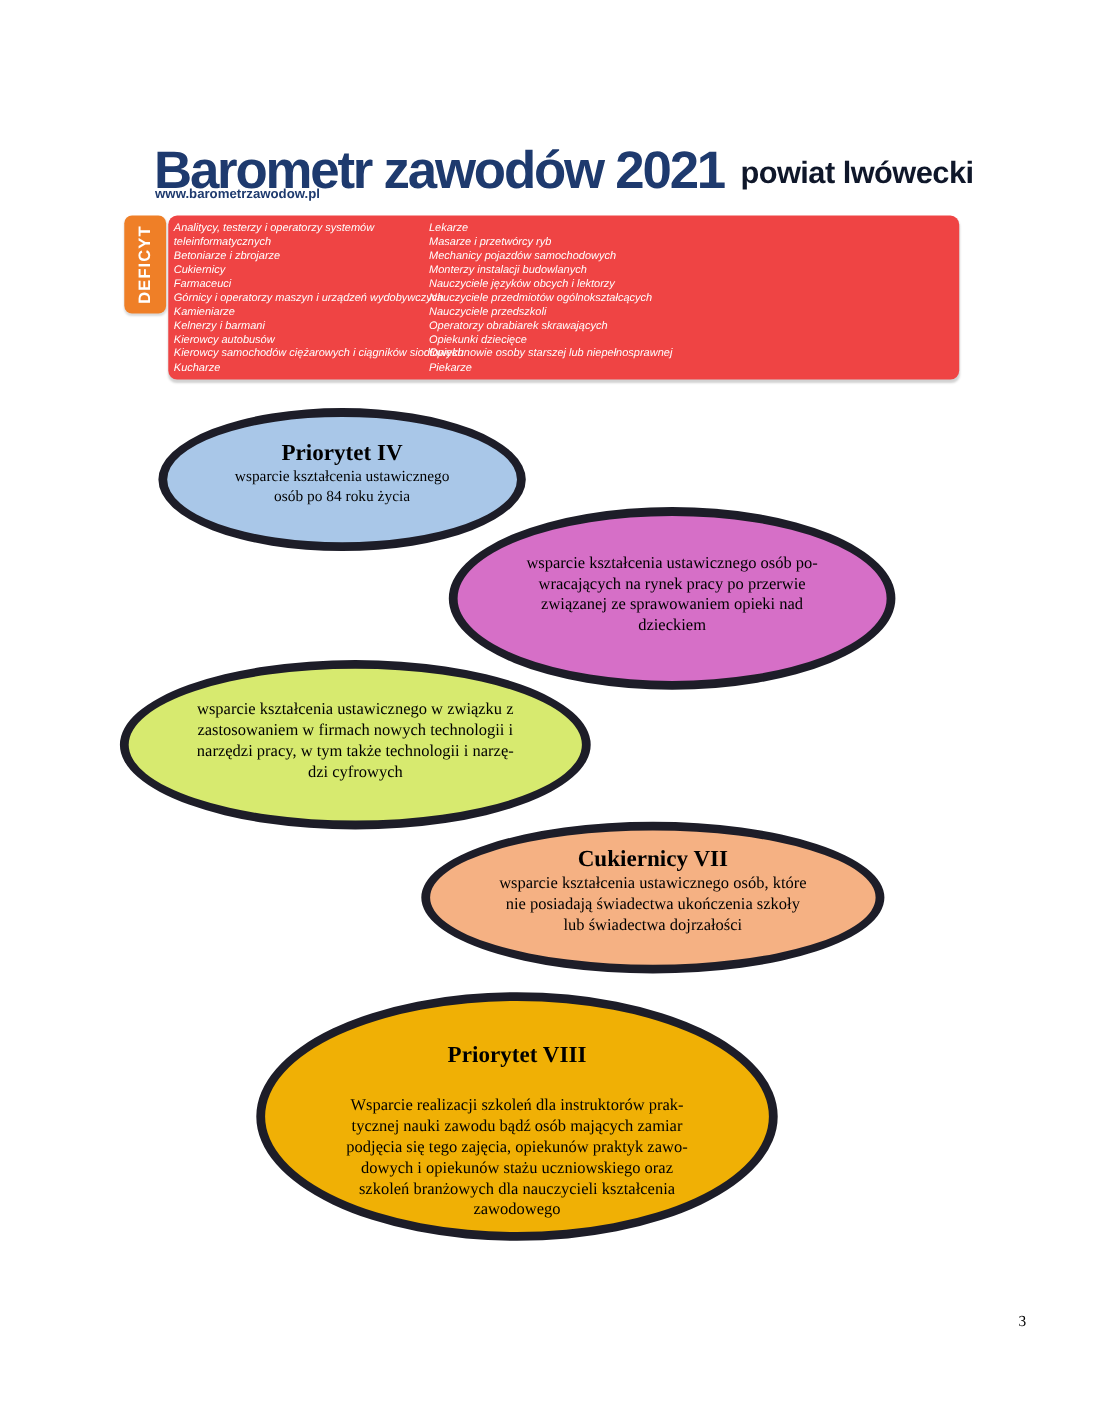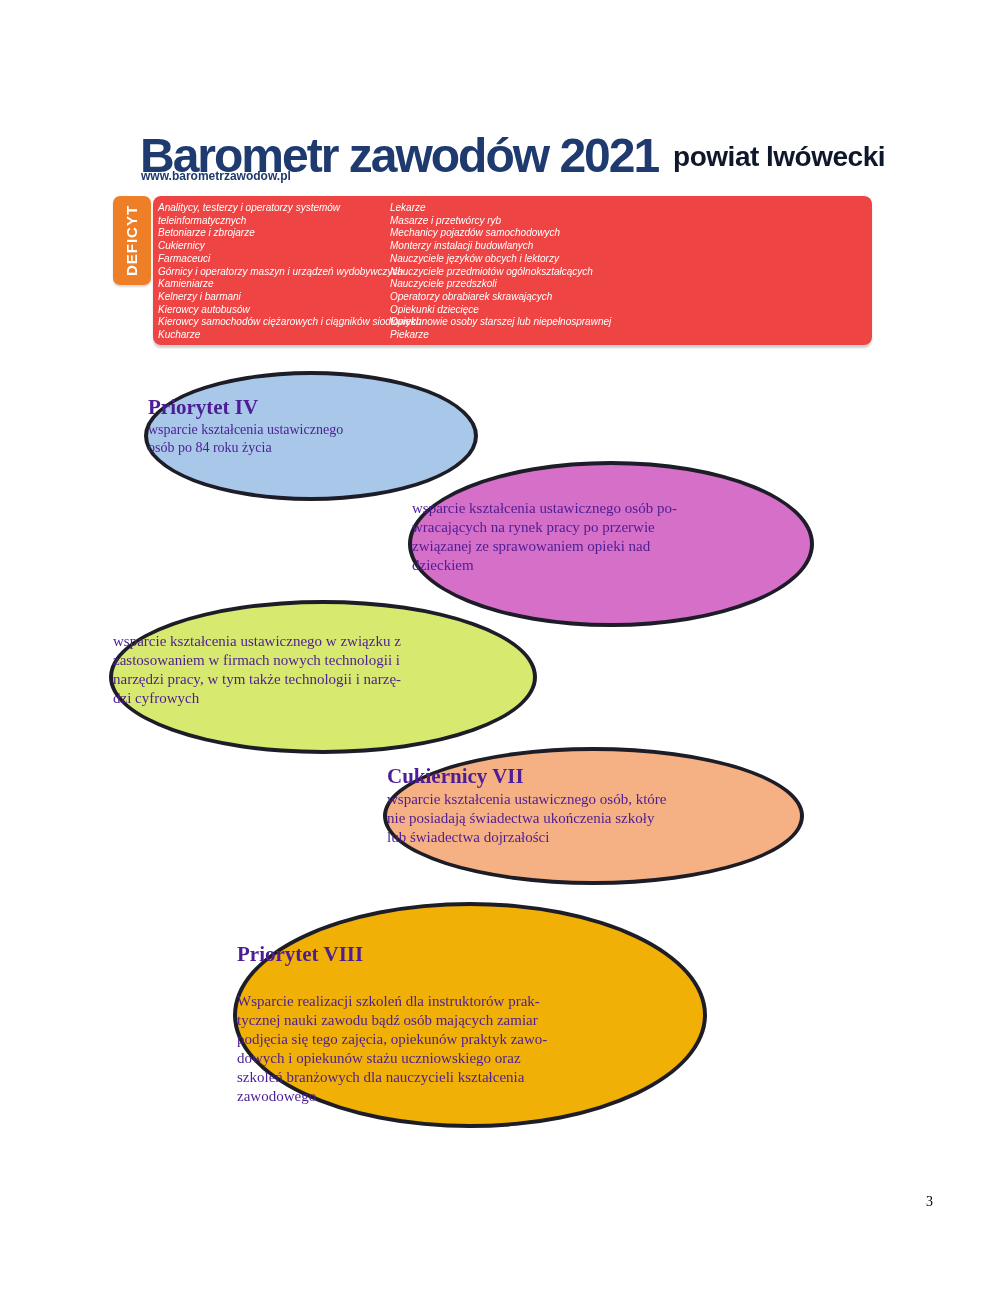--- a/index.html
+++ b/index.html
@@ -43,23 +43,23 @@
   .deficit-col{
     position:absolute;top:6px;
     color:#ffffff;font-size:10px;line-height:12.7px;
     white-space:pre;
   }
   .col1{left:5px;}
   .col2{left:237px;}
   .col3{left:485px;}
   
   .ellipse{
-    position:absolute;border:4px solid #3b82f6;border-radius:50%;
-    box-sizing:border-box;
-    font-family:"Liberation Serif",serif;color:#4c1d95;
+    position:absolute;border:8px solid #3b82f6;border-radius:50%;
+    box-sizing:border-box;text-align:center;
+    font-family:"Liberation Serif",serif;color:#000000;
   }
   .etitle{font-weight:bold;font-size:21px;line-height:24px;}
   .ebody{font-size:15px;line-height:19px;margin-top:2px;white-space:pre;}
   .e1{left:144px;top:371px;width:334px;height:130px;padding-top:20px;background:#a9c7e8;}
   .e1 .ebody{font-size:14px;line-height:18px;}
   .e2{left:408px;top:461px;width:406px;height:166px;padding-top:32px;background:#d66fc7;}
   .e3{left:109px;top:600px;width:428px;height:154px;padding-top:26px;background:#d7ea6f;}
   .e4{left:383px;top:747px;width:421px;height:138px;padding-top:13px;background:#f5b183;}
   .e5{left:233px;top:902px;width:474px;height:226px;padding-top:36px;background:#f0b005;font-family:Liberation Serif, serif;}
   .e5 .ebody{margin-top:26px;}

